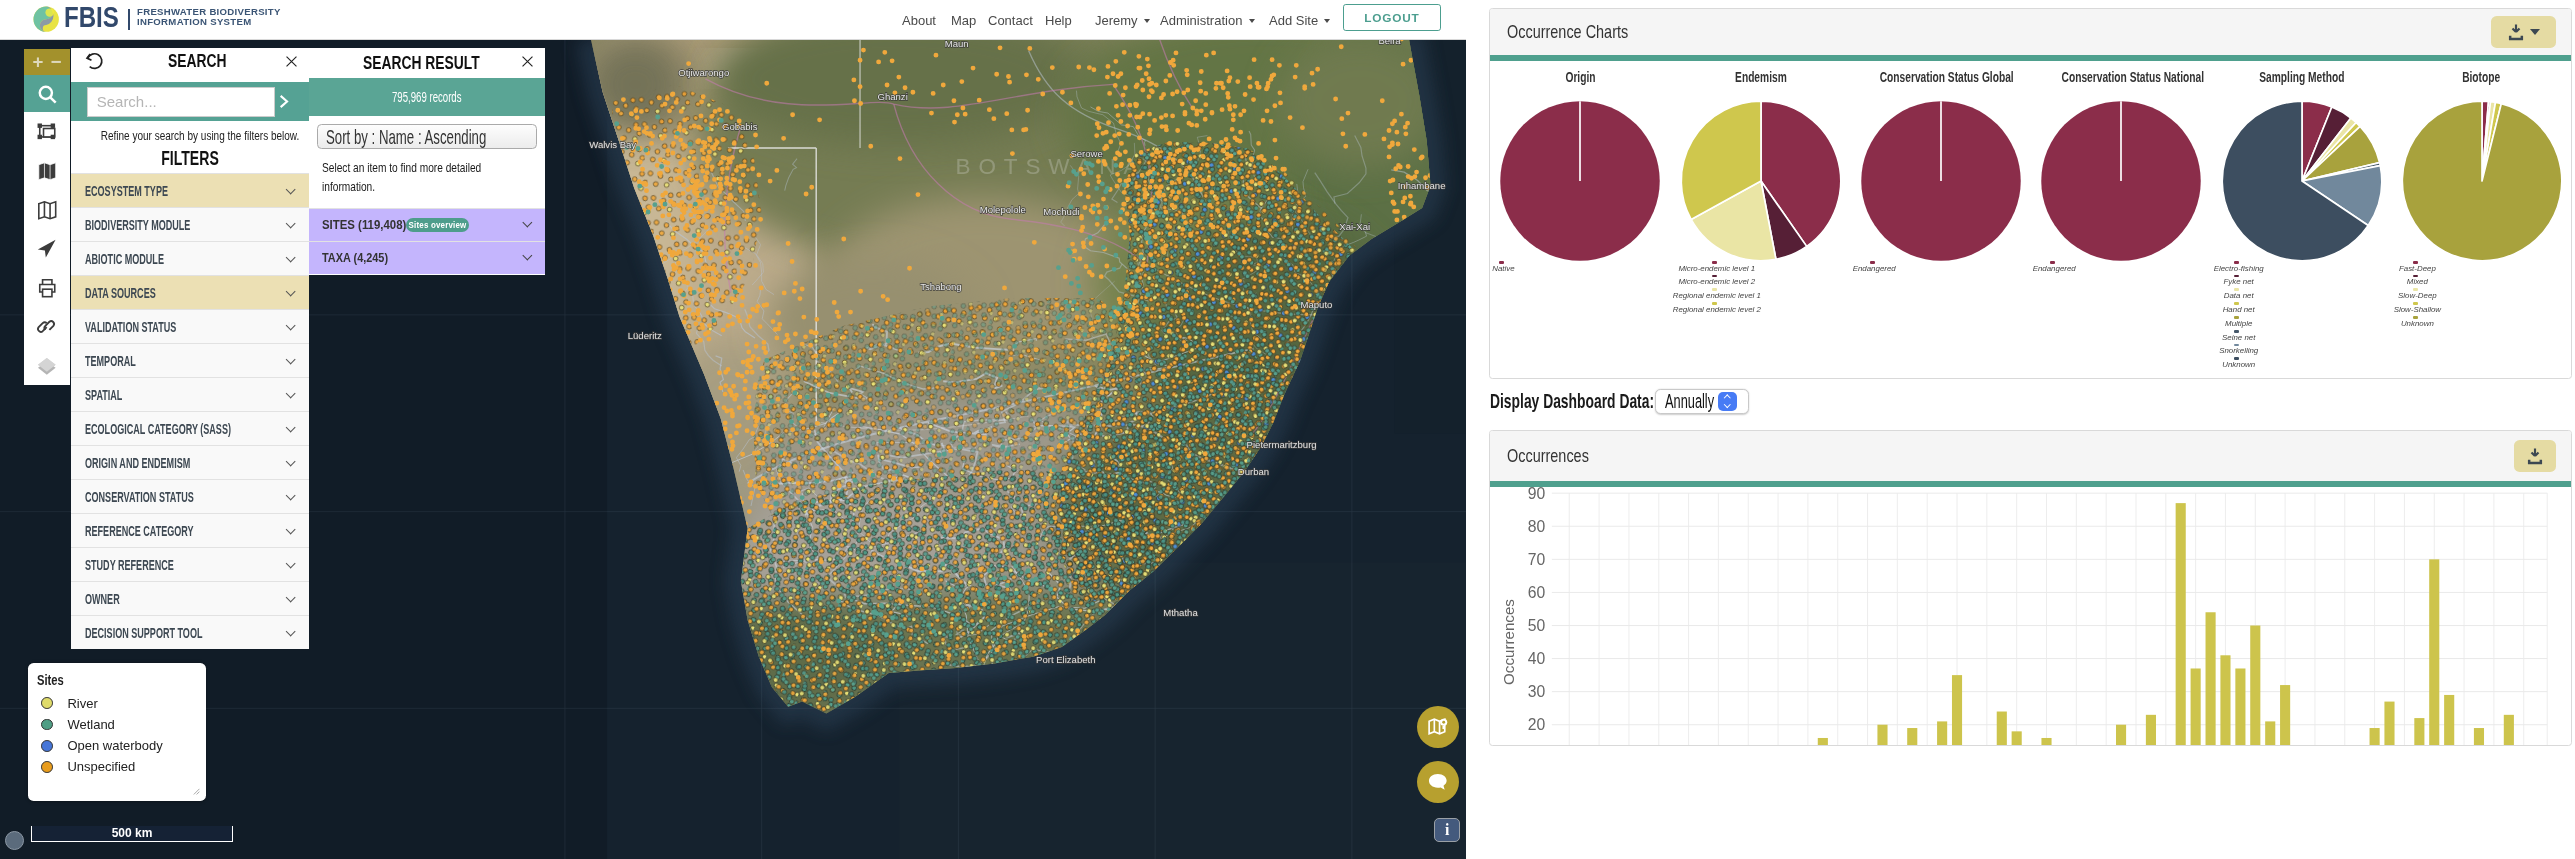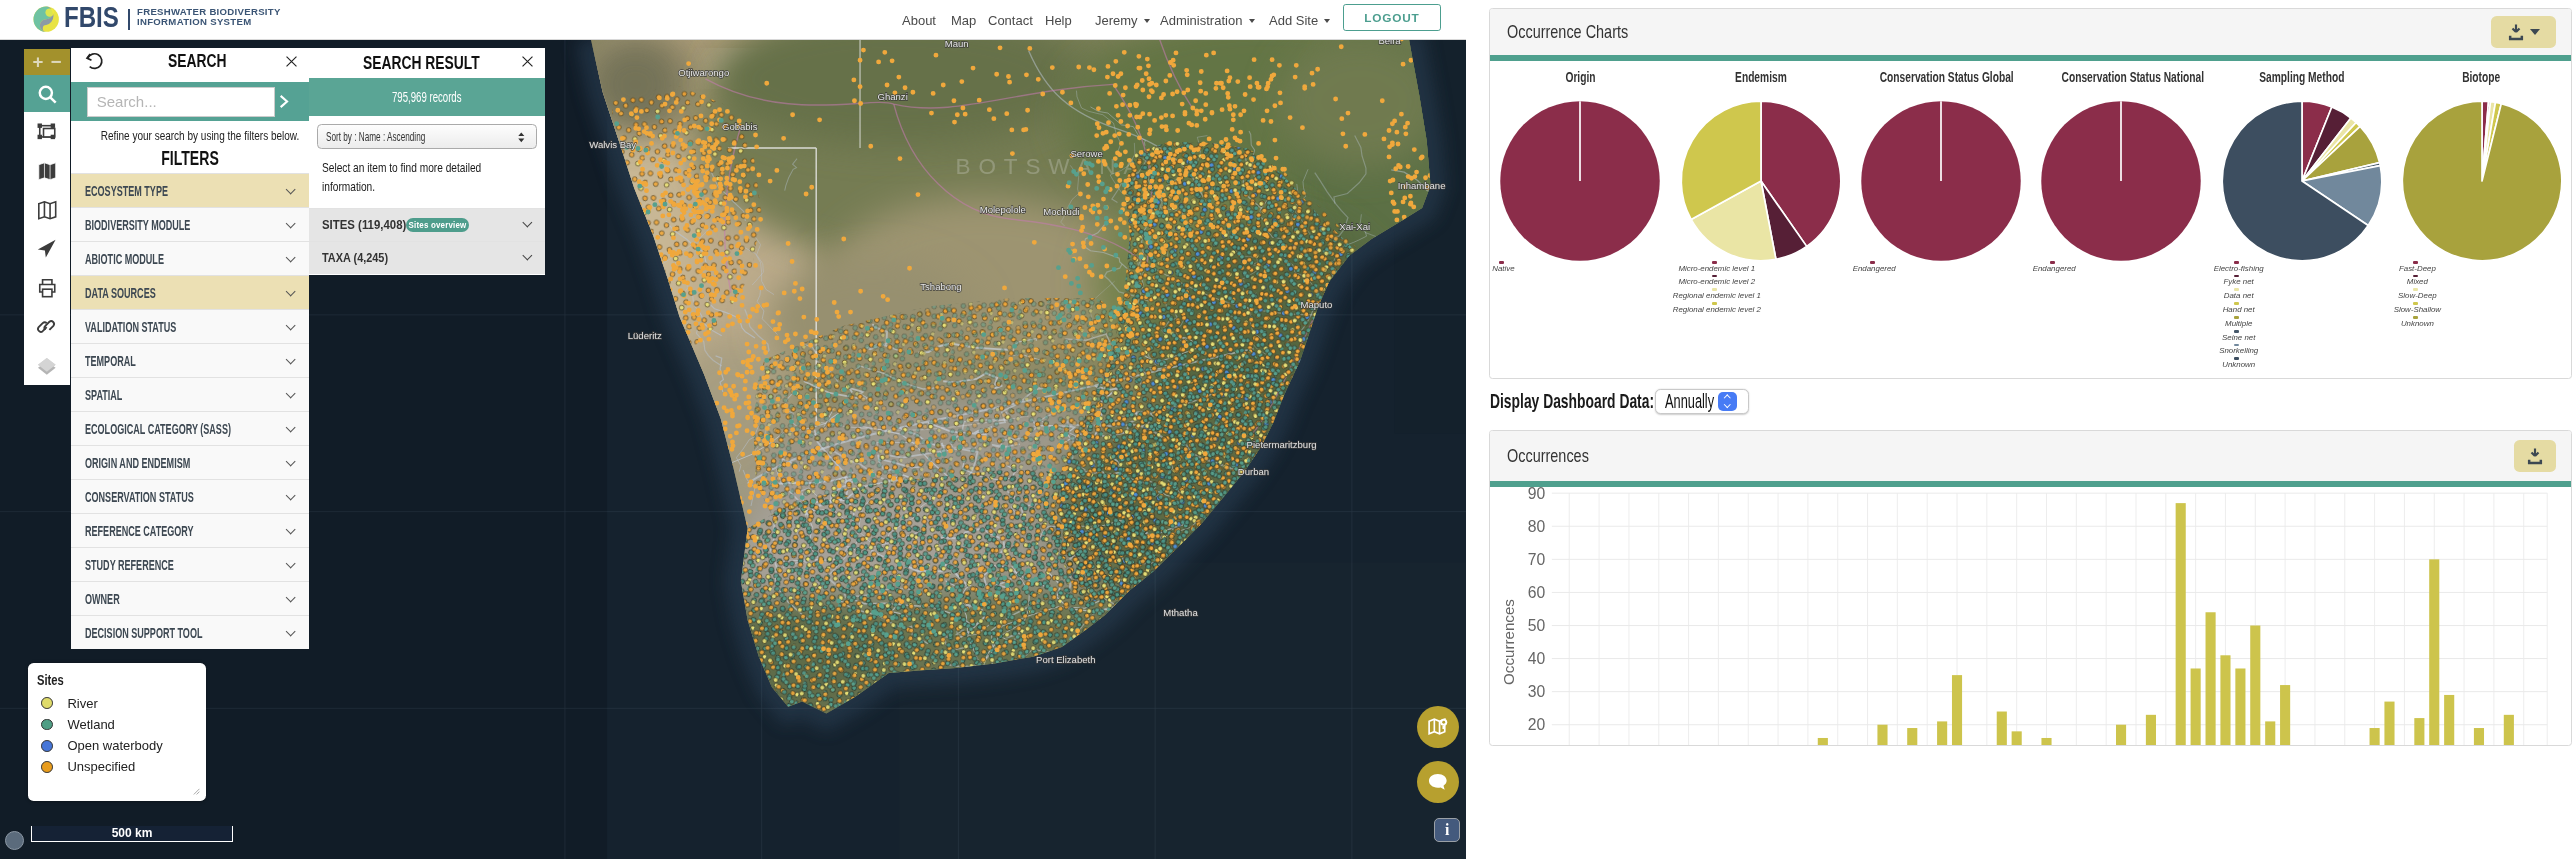--- a/index.html
+++ b/index.html
@@ -30,23 +30,23 @@
 #sparrow { width:18.6px; height:30px; display:flex; align-items:center; justify-content:center; }
 #refine { height:25px; font-size:13px; color:#222; text-align:center; padding-top:7.3px; padding-right:15.7px; }
 #filters { height:27px; font-size:21px; font-weight:bold; color:#111; text-align:center; }
 .frow { position:relative; height:34px; border-top:0.6px solid #e2e2e2; display:flex; align-items:center; padding:0 13.5px; font-size:14.6px; font-weight:bold; color:#3d4852; background:#f9f9f9; }
 .frow.tan { background:#ece0b4; }
 .frow > .cnd { --sx:.62; }
 .chev { position:absolute; right:14.6px; top:12.4px; width:7.3px; height:7.3px; border-right:1.4px solid #555; border-bottom:1.4px solid #555; transform:rotate(45deg); }
 
 #sr { position:absolute; left:309px; top:48px; width:236px; z-index:38; background:#fff; padding-bottom:1.1px; }
 #srteal { height:38px; background:#5aa595; color:#fff; font-size:14.6px; display:flex; align-items:center; justify-content:center; }
-#srsel { position:relative; margin:8.4px 8.4px 0; height:25px; border:0.6px solid #aaa; border-radius:4.5px; background:linear-gradient(#fdfdfd,#ececec); font-size:13px; color:#333; display:flex; align-items:center; padding:0 6.7px 0 7.9px; justify-content:space-between; }
+#srsel { position:relative; margin:8.4px 8.4px 0; height:25px; border:0.6px solid #aaa; border-radius:4.5px; background:linear-gradient(#fdfdfd,#ececec); font-size:21px; color:#333; display:flex; align-items:center; padding:0 6.7px 0 7.9px; justify-content:space-between; }
 #srhint { font-size:12.4px; color:#1a1a1a; padding:9.6px 0 11.8px 13px; line-height:18.6px; }
-.srrow { position:relative; height:33px; background:#e5e5e5; border-top:0.6px solid #e2e2e2; display:flex; align-items:center; padding:0 13px; font-size:12.4px; font-weight:bold; color:#333; }
+.srrow { position:relative; height:33px; background:#c4b5fd; border-top:0.6px solid #e2e2e2; display:flex; align-items:center; padding:0 13px; font-size:12.4px; font-weight:bold; color:#333; }
 .badge { position:absolute; left:97px; top:9px; background:#4e9d8c; color:#fff; font-size:8.4px; font-weight:bold; height:14px; display:inline-flex; align-items:center; justify-content:center; width:63px; border-radius:7.3px; letter-spacing:0.2px; }
 .badge > .cnd { --sx:.95; transform-origin:center; }
 .srchev { position:absolute; right:14px; top:13px; width:6.7px; height:6.7px; border-right:1.4px solid #444; border-bottom:1.4px solid #444; transform:rotate(45deg); margin-top:-2.8px; }
 
 #sites { position:absolute; left:28px; top:663px; width:178px; height:138px; background:#fff; border-radius:5.6px; z-index:37; box-shadow:0 0.6px 3.4px rgba(0,0,0,.3); }
 #sites h3 { font-size:14.6px; color:#222; margin:9px 0 7.9px 9px; transform:scaleX(.77); transform-origin:left; width:max-content; }
 .siterow { display:flex; align-items:center; margin:6.2px 0 0 13px; font-size:13px; color:#222; gap:14.6px; }
 .sdot { width:11.8px; height:11.8px; border-radius:50%; border:1.1px solid #333; flex-shrink:0; }
 
 #scale { position:absolute; left:31px; top:826px; width:202px; height:15.7px; background:rgba(22,35,56,.85); border:1.1px solid #fff; border-top:none; color:#fff; font-size:12px; font-weight:bold; display:flex; align-items:center; justify-content:center; z-index:37; }

